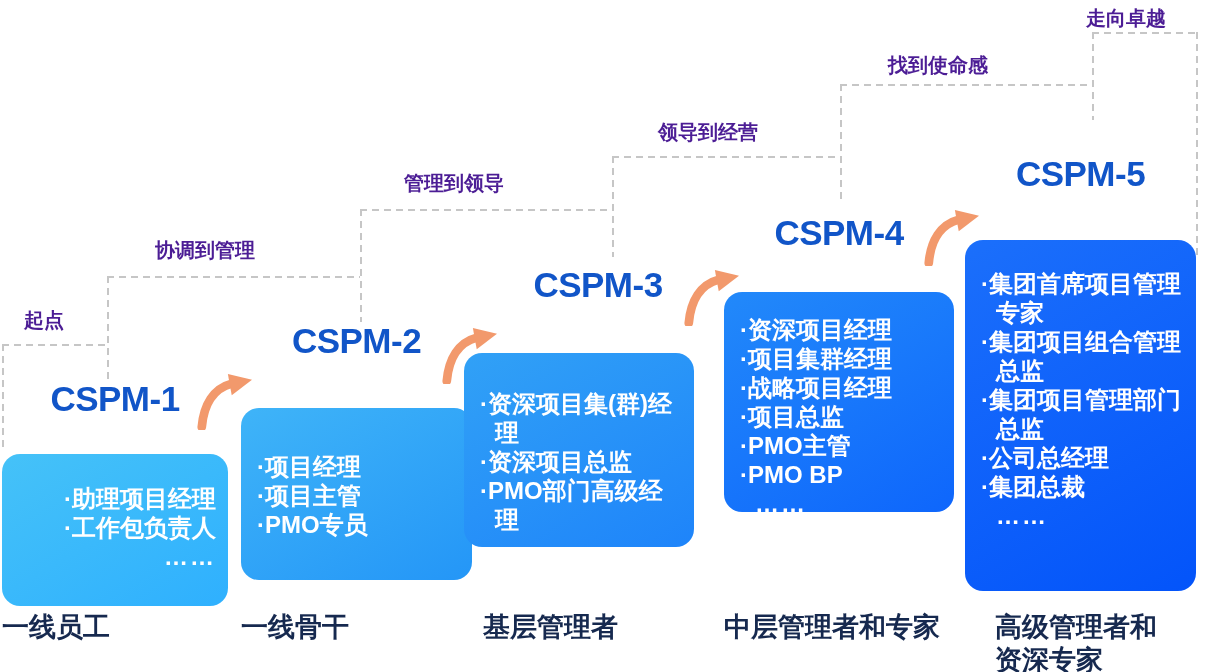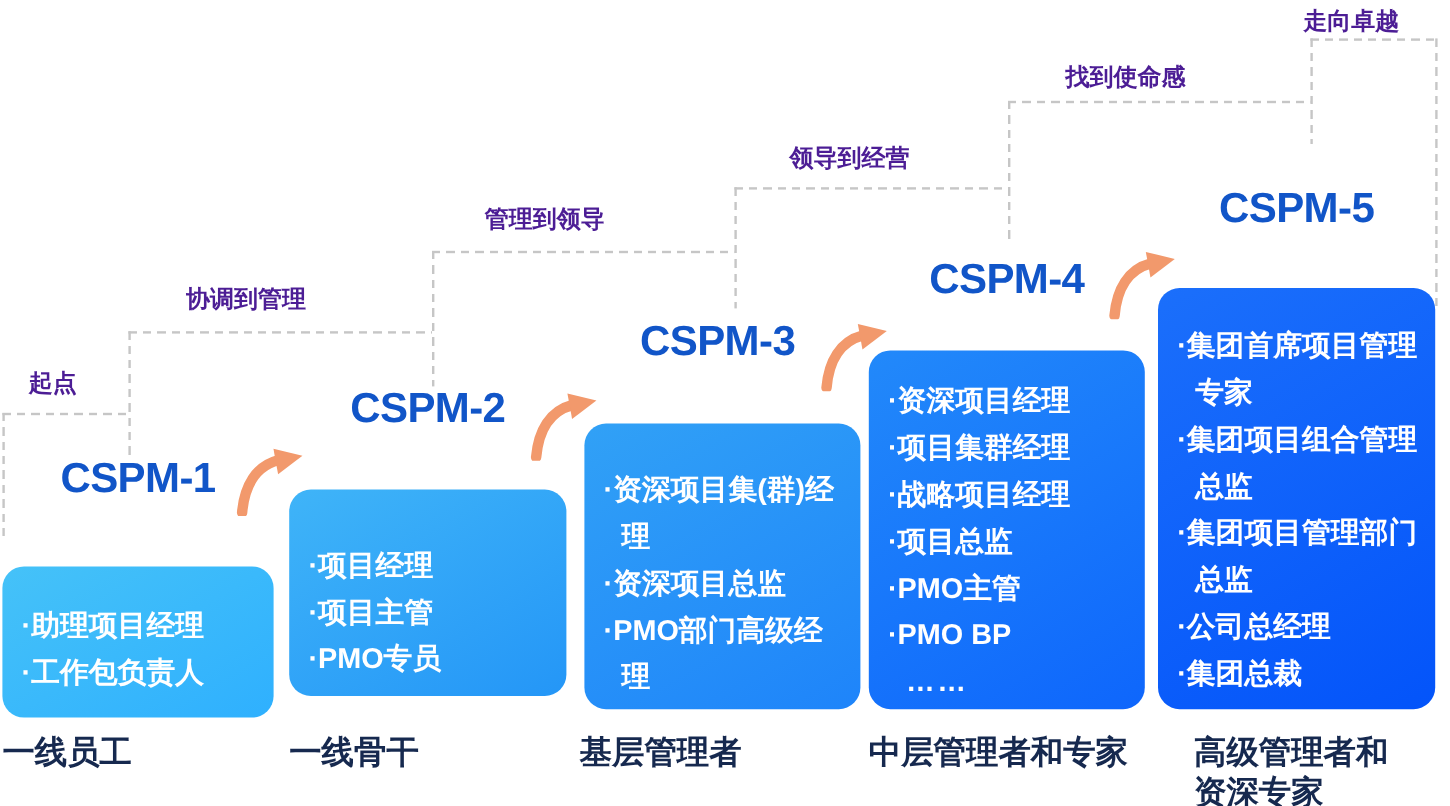--- a/index.html
+++ b/index.html
@@ -38,32 +38,32 @@
   
   .level-title { position:absolute; font-weight:bold; font-size:35px; line-height:38px;
     color:#1155c8; text-align:center; letter-spacing:-0.5px; }
   .step1 .level-title { left:2px;   top:380px; width:226px; }
   .step2 .level-title { left:241px; top:322px; width:231px; }
   .step3 .level-title { left:483px; top:266px; width:230px; }
   .step4 .level-title { left:724px; top:214px; width:230px; }
   .step5 .level-title { left:965px; top:155px; width:231px; }
   
   .box { position:absolute; border-radius:18px; color:#ffffff; }
-  .step1 .box { left:2px;   top:472px; width:226px; height:126px;
-    background:linear-gradient(150deg,#45c2f8 0%,#2fb0fe 100%); }
+  .step1 .box { left:2px;   top:454px; width:226px; height:152px;
+    background:linear-gradient(150deg,#45c2f8 0%,#2fb0fe 100%);text-align:right; }
   .step2 .box { left:241px; top:408px; width:231px; height:172px;
     background:linear-gradient(150deg,#3fb4f8 0%,#2496f7 100%); }
-  .step3 .box { left:487px; top:353px; width:230px; height:238px;
+  .step3 .box { left:464px; top:353px; width:230px; height:194px;
     background:linear-gradient(150deg,#31a1f6 0%,#1e84fa 100%); }
-  .step4 .box { left:724px; top:292px; width:230px; height:299px;
+  .step4 .box { left:724px; top:292px; width:230px; height:220px;
     background:linear-gradient(150deg,#2289fa 0%,#0e66fc 100%); }
   .step5 .box { left:965px; top:240px; width:231px; height:351px;
     background:linear-gradient(150deg,#1b6ffb 0%,#0354fa 100%); }
   .roles { margin:0; padding:0 12px 0 16px; list-style:none;
-    font-size:24px; line-height:39px; font-weight:600; }
+    font-size:24px; line-height:29px; font-weight:600; }
   .step1 .roles { padding-top:30px; }
   .step2 .roles { padding-top:44px; }
   .step3 .roles { padding-top:36px; }
   .step4 .roles { padding-top:23px; }
   .step5 .roles { padding-top:29px; }
   .roles li { padding-left:15px; text-indent:-15px; }
   .roles li.dots { text-indent:0; letter-spacing:2px; }
   
   .bottom-label { position:absolute; top:611px; font-weight:bold; font-size:27px;
     line-height:33px; color:#16294f; text-align:left; }

